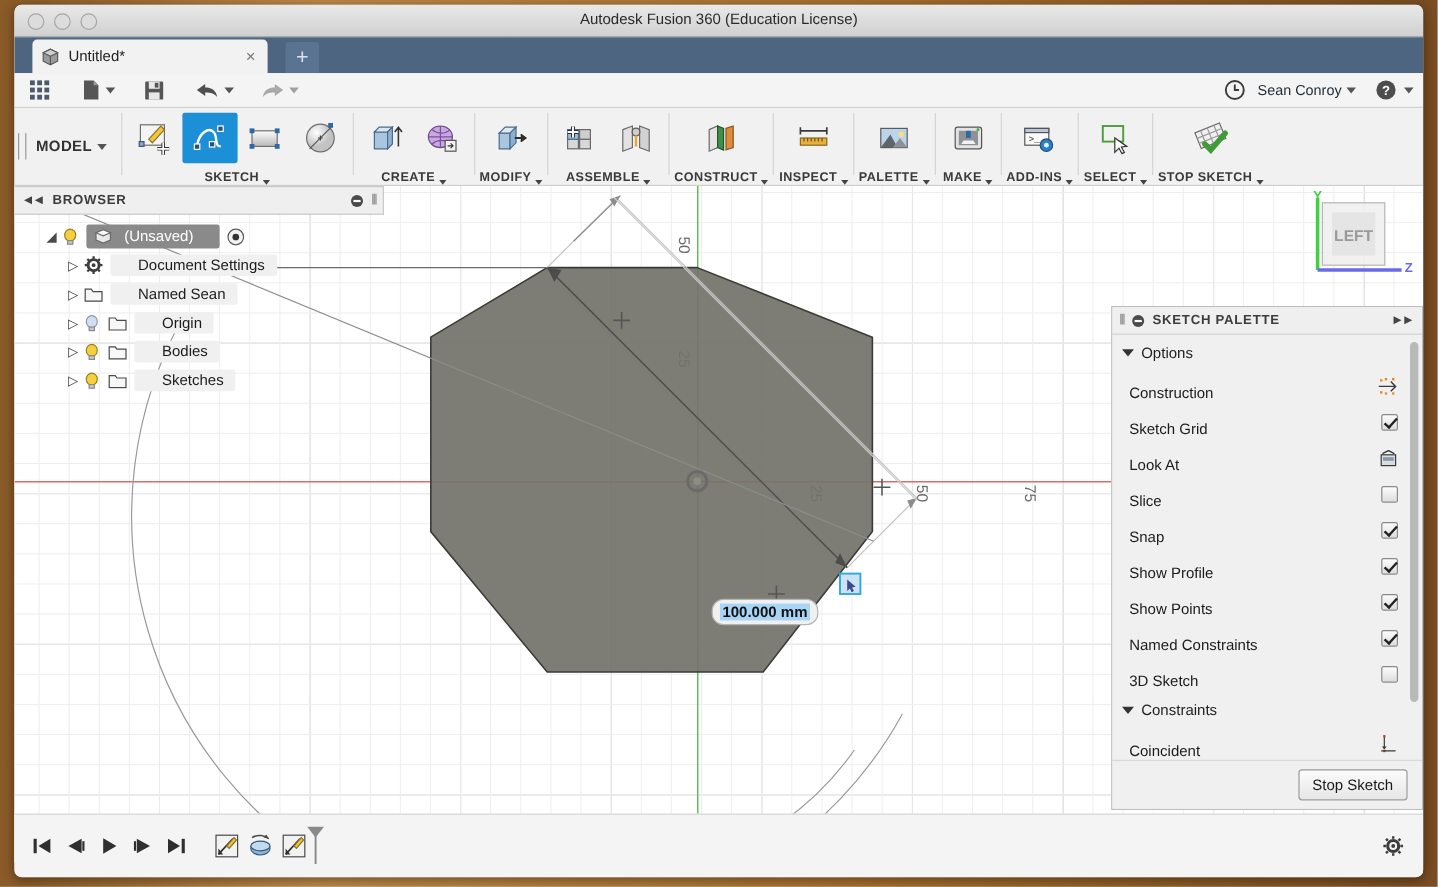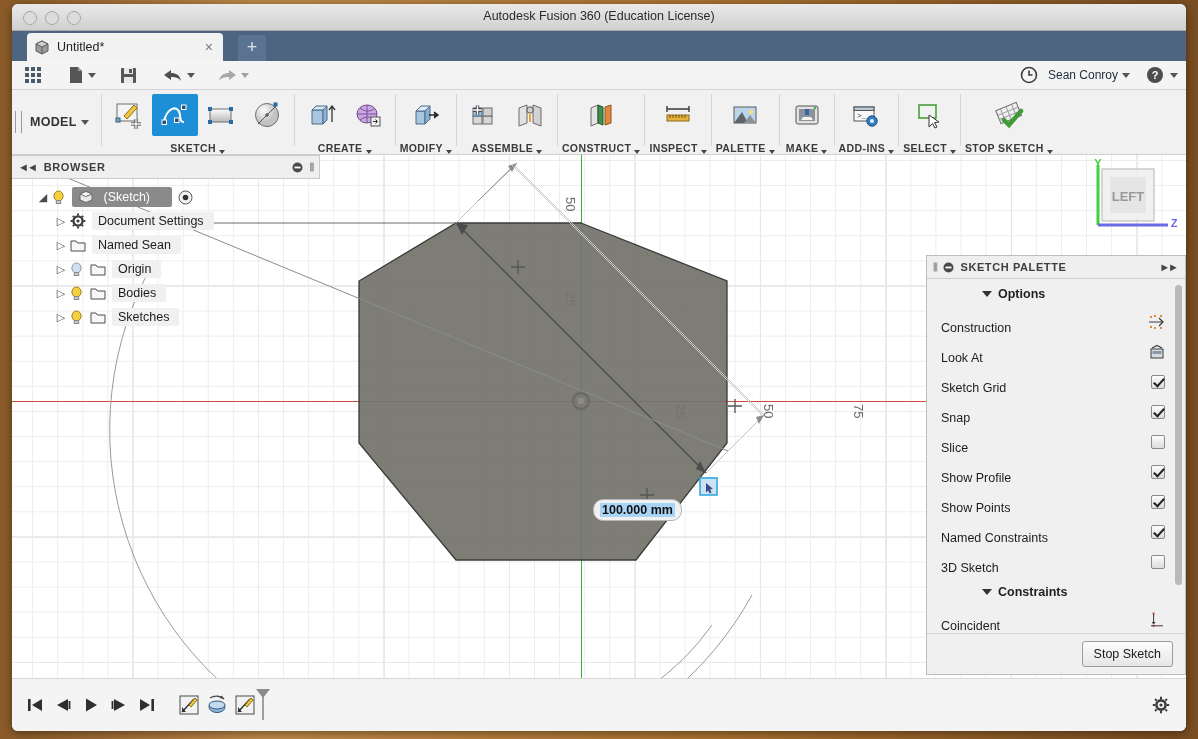--- a/index.html
+++ b/index.html
@@ -112,21 +112,21 @@
     letter-spacing:.6px;font-weight:bold;position:relative;
   }
   .panel-head .collapse{margin-right:8px;color:#444;font-size:11px;letter-spacing:-2px;}
   .panel-head .rdot{position:absolute;right:16px;}
   .panel-head .rgrip{position:absolute;right:4px;color:#9a9a9a;font-size:11px;}
   .tree{padding:6px 0 0 0;font-size:12.5px;color:#1c1c1c;}
   .tnode{display:flex;align-items:center;height:24px;}
   .tnode .arrow{width:18px;text-align:center;color:#4a4a4a;font-size:11px;}
   .tnode .bulb{width:20px;text-align:center;}
   .tnode .folder{width:22px;text-align:center;}
-  .tnode .tlbl{background:#f0f0f0;padding:2px 10px 2px 6px;border-radius:2px;}
+  .tnode .tlbl{background:#f0f0f0;padding:2px 10px 2px 23px;border-radius:2px;}
   .root .tlbl{background:#8a8a8a;color:#fff;padding:3px 22px 3px 6px;}
   
   .comments{
     position:absolute;left:0;bottom:0;width:308px;height:22px;
     background:#efefef;border:1px solid #c9c9c9;border-left:none;
     display:flex;align-items:center;padding:0 6px;box-sizing:border-box;
     font-size:11px;color:#3d3d3d;letter-spacing:.6px;font-weight:bold;
   }
   
   .palette{
@@ -134,23 +134,22 @@
     background:#f0f0f0;border:1px solid #bdbdbd;box-sizing:border-box;
     display:flex;flex-direction:column;
   }
   .palette-head{
     height:22px;background:#efefef;border-bottom:1px solid #cccccc;
     display:flex;align-items:center;padding:0 6px;font-size:11px;color:#3d3d3d;
     letter-spacing:.6px;font-weight:bold;position:relative;
   }
   .palette-body{flex:1;overflow:hidden;position:relative;background:#f0f0f0;}
   .section-title{
-    display:flex;align-items:center;gap:6px;font-size:12.5px;font-weight:bold;color:#1f1f1f;
+    display:flex;align-items:center;gap:6px;font-size:12.5px;font-weight:normal;color:#1f1f1f;
     padding:8px 0 6px 8px;
-    margin-left:47px;
   }
   .tri{width:0;height:0;border-left:5px solid transparent;border-right:5px solid transparent;border-top:6px solid #333;}
   .prow{
     display:flex;align-items:center;height:30px;padding:0 20px 0 14px;font-size:12.5px;color:#1c1c1c;
   }
   .prow .pname{flex:1;margin-top:12px;}
   .chk{
     width:14px;height:14px;border:1px solid #8a8a8a;border-radius:2px;
     background:linear-gradient(#fdfdfd,#dcdcdc);position:relative;box-sizing:border-box;
   }
@@ -637,21 +636,21 @@
                 <rect x="4.3" y="10.5" width="4.4" height="3" fill="#c9c9c9" stroke="#888"></rect>
               </svg>
           </span>
           <span class="tlbl">
             <span style="display:inline-block;vertical-align:middle;margin-right:6px;">
               <svg width="16" height="14" viewBox="0 0 16 14">
                   <polygon points="2,4 8,1.5 14,4 14,10 8,12.5 2,10" fill="#e9e9e9" stroke="#6a6a6a"></polygon>
                   <polygon points="2,4 8,6.5 14,4 8,1.5" fill="#fbfbfb" stroke="#6a6a6a"></polygon>
                 </svg>
             </span>
-            <span>(Sketch)</span>
+            <span>(Unsaved)</span>
           </span>
           <span style="margin-left:6px;">
             <svg width="15" height="15" viewBox="0 0 15 15">
                 <circle cx="7.5" cy="7.5" r="6.5" fill="#f2f2f2" stroke="#5a5a5a"></circle>
                 <circle cx="7.5" cy="7.5" r="2.8" fill="#333"></circle>
               </svg>
           </span>
         </div>
 
         <div class="tnode" style="padding-left:40px;">
@@ -772,43 +771,43 @@
                   <rect x="2" y="11" width="2" height="2"></rect>
                   <rect x="6" y="12" width="2" height="2"></rect>
                   <rect x="12" y="0" width="2" height="2"></rect>
                   <rect x="12" y="12" width="2" height="2"></rect>
                 </g>
             </svg>
           </span>
         </div>
 
         <div class="prow">
+          <span class="pname">Sketch Grid</span>
+          <span class="chk on"></span>
+        </div>
+
+        <div class="prow">
           <span class="pname">Look At</span>
           <span>
             <svg width="16" height="15" viewBox="0 0 16 15">
               <path d="M3,3 L8,0.5 L13,3" fill="none" stroke="#3a3a3a" stroke-width="1.2"></path>
               <rect x="2" y="4" width="12" height="9" fill="#d8dde2" stroke="#3a3a3a"></rect>
               <rect x="3.5" y="6" width="9" height="3" fill="#8b99a6"></rect>
             </svg>
           </span>
         </div>
 
         <div class="prow">
-          <span class="pname">Sketch Grid</span>
-          <span class="chk on"></span>
+          <span class="pname">Slice</span>
+          <span class="chk"></span>
         </div>
 
         <div class="prow">
           <span class="pname">Snap</span>
           <span class="chk on"></span>
-        </div>
-
-        <div class="prow">
-          <span class="pname">Slice</span>
-          <span class="chk"></span>
         </div>
 
         <div class="prow">
           <span class="pname">Show Profile</span>
           <span class="chk on"></span>
         </div>
 
         <div class="prow">
           <span class="pname">Show Points</span>
           <span class="chk on"></span>

